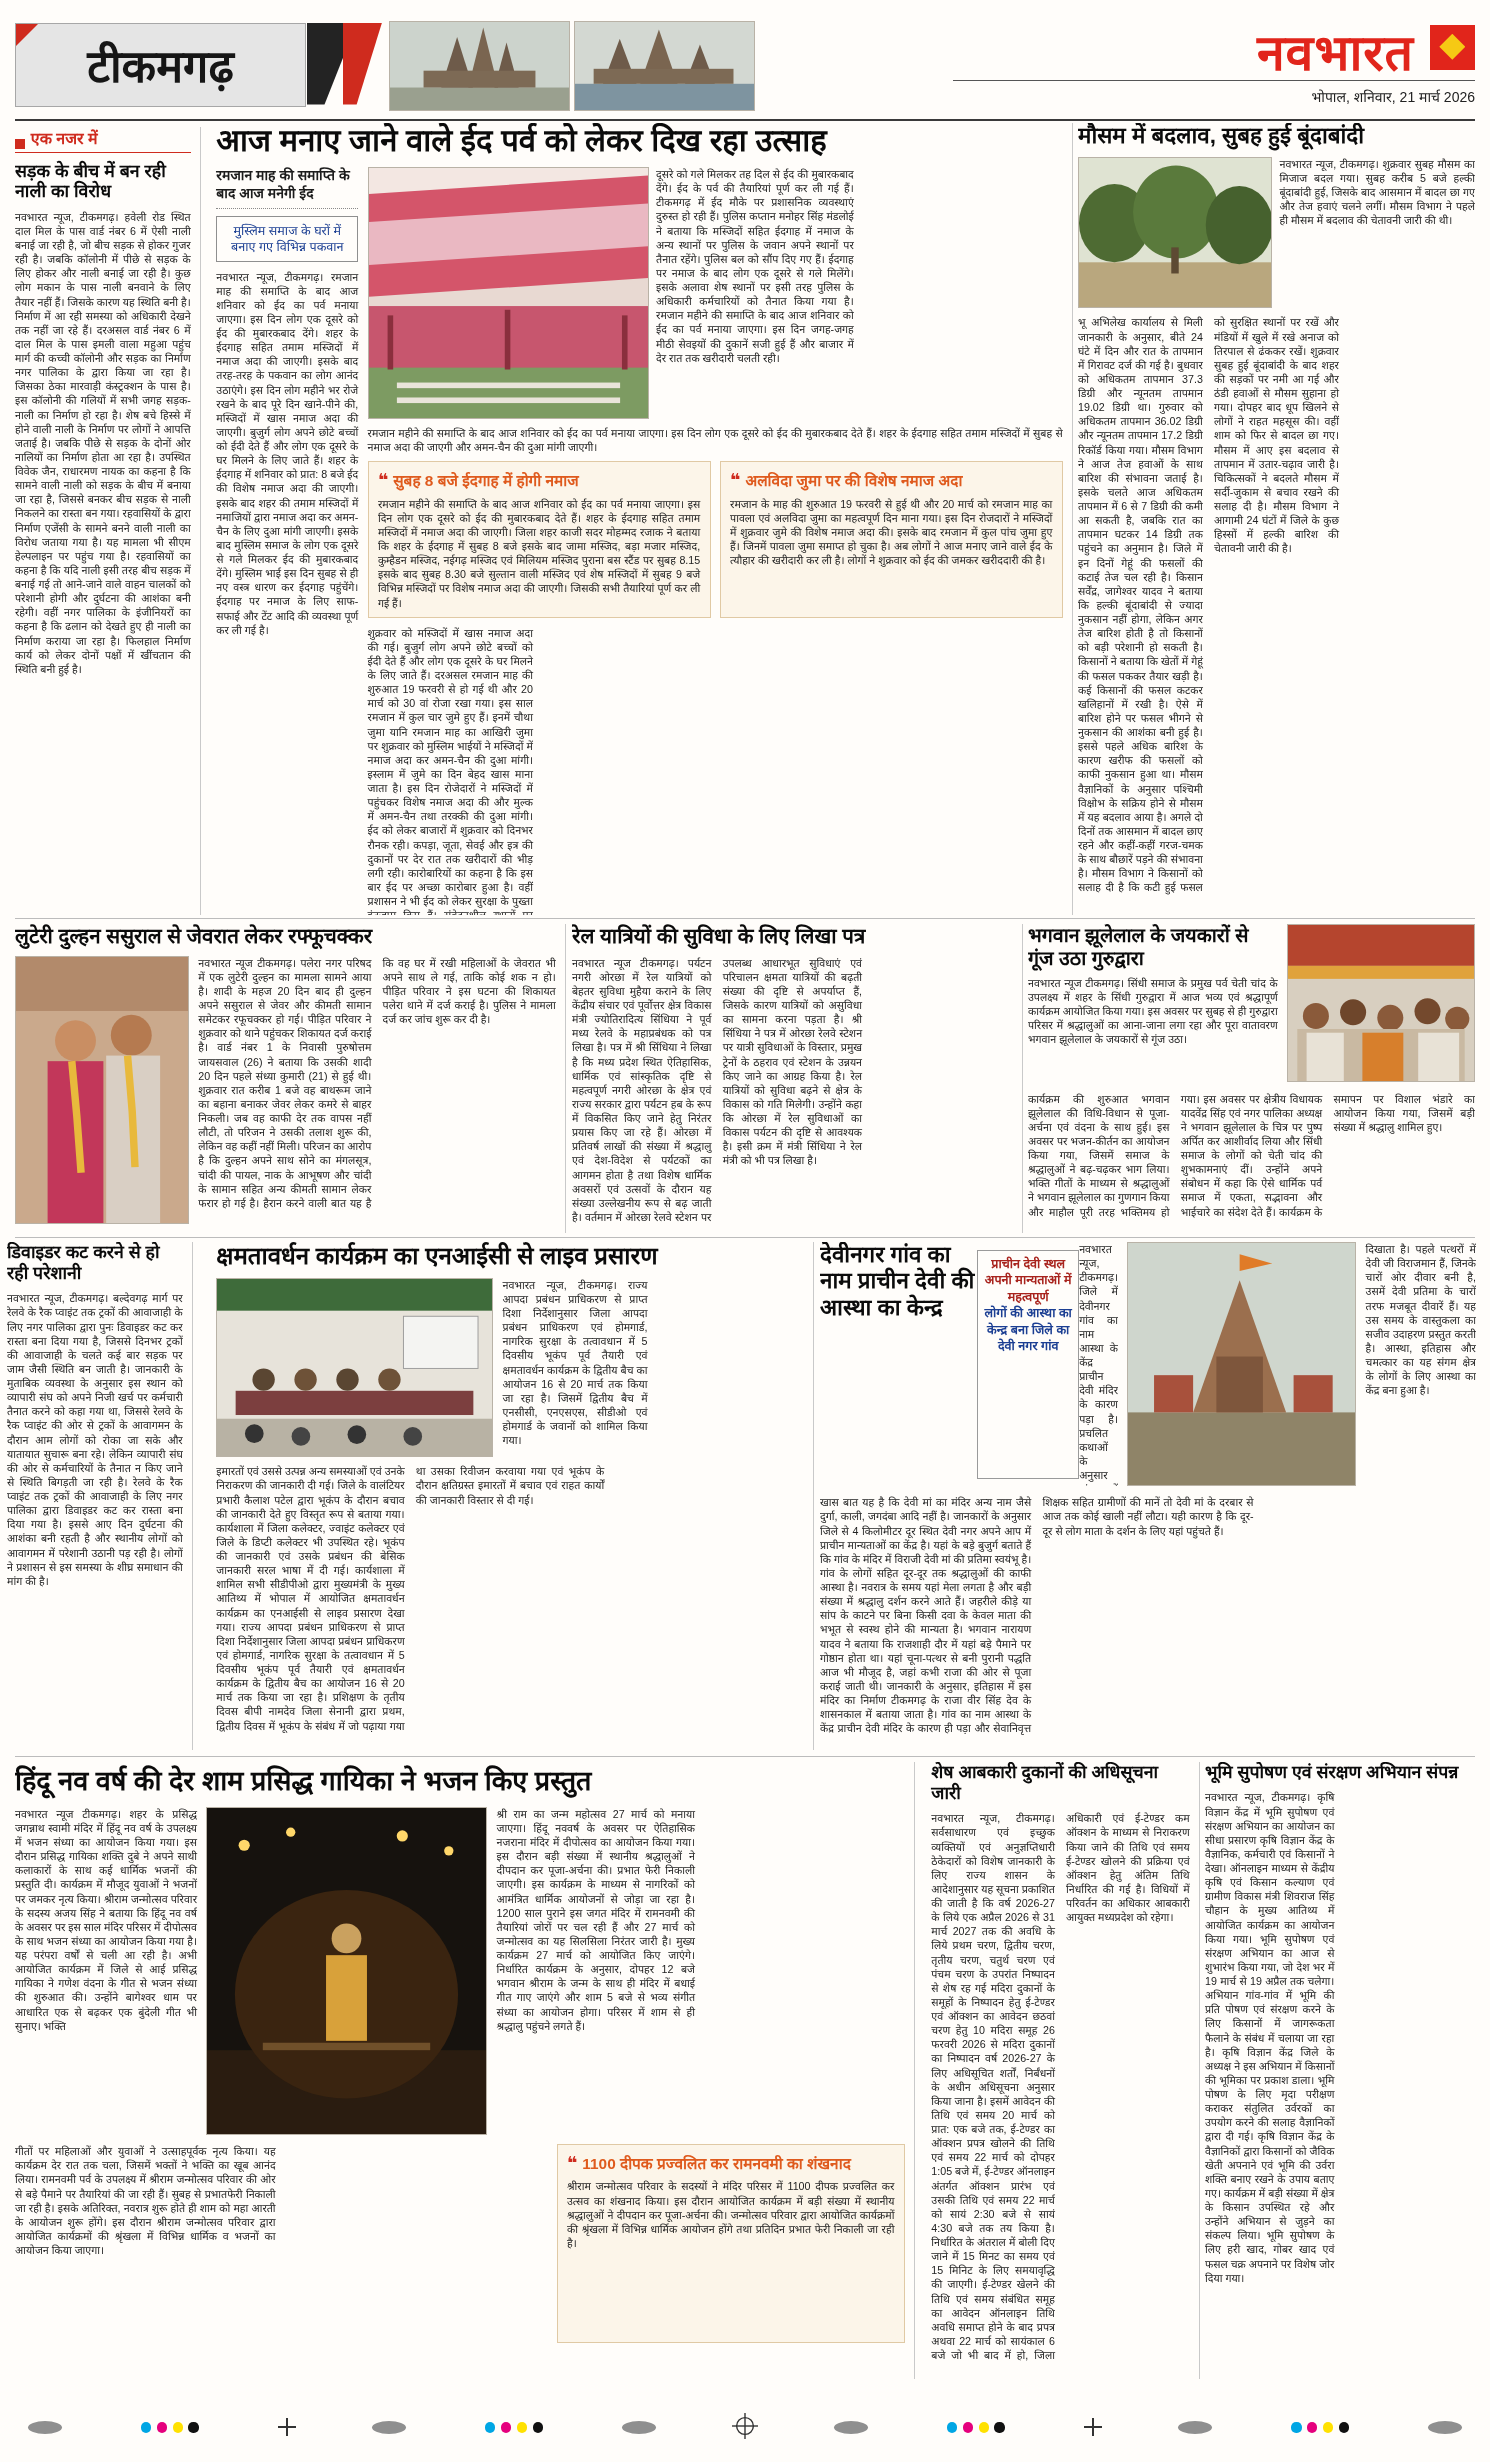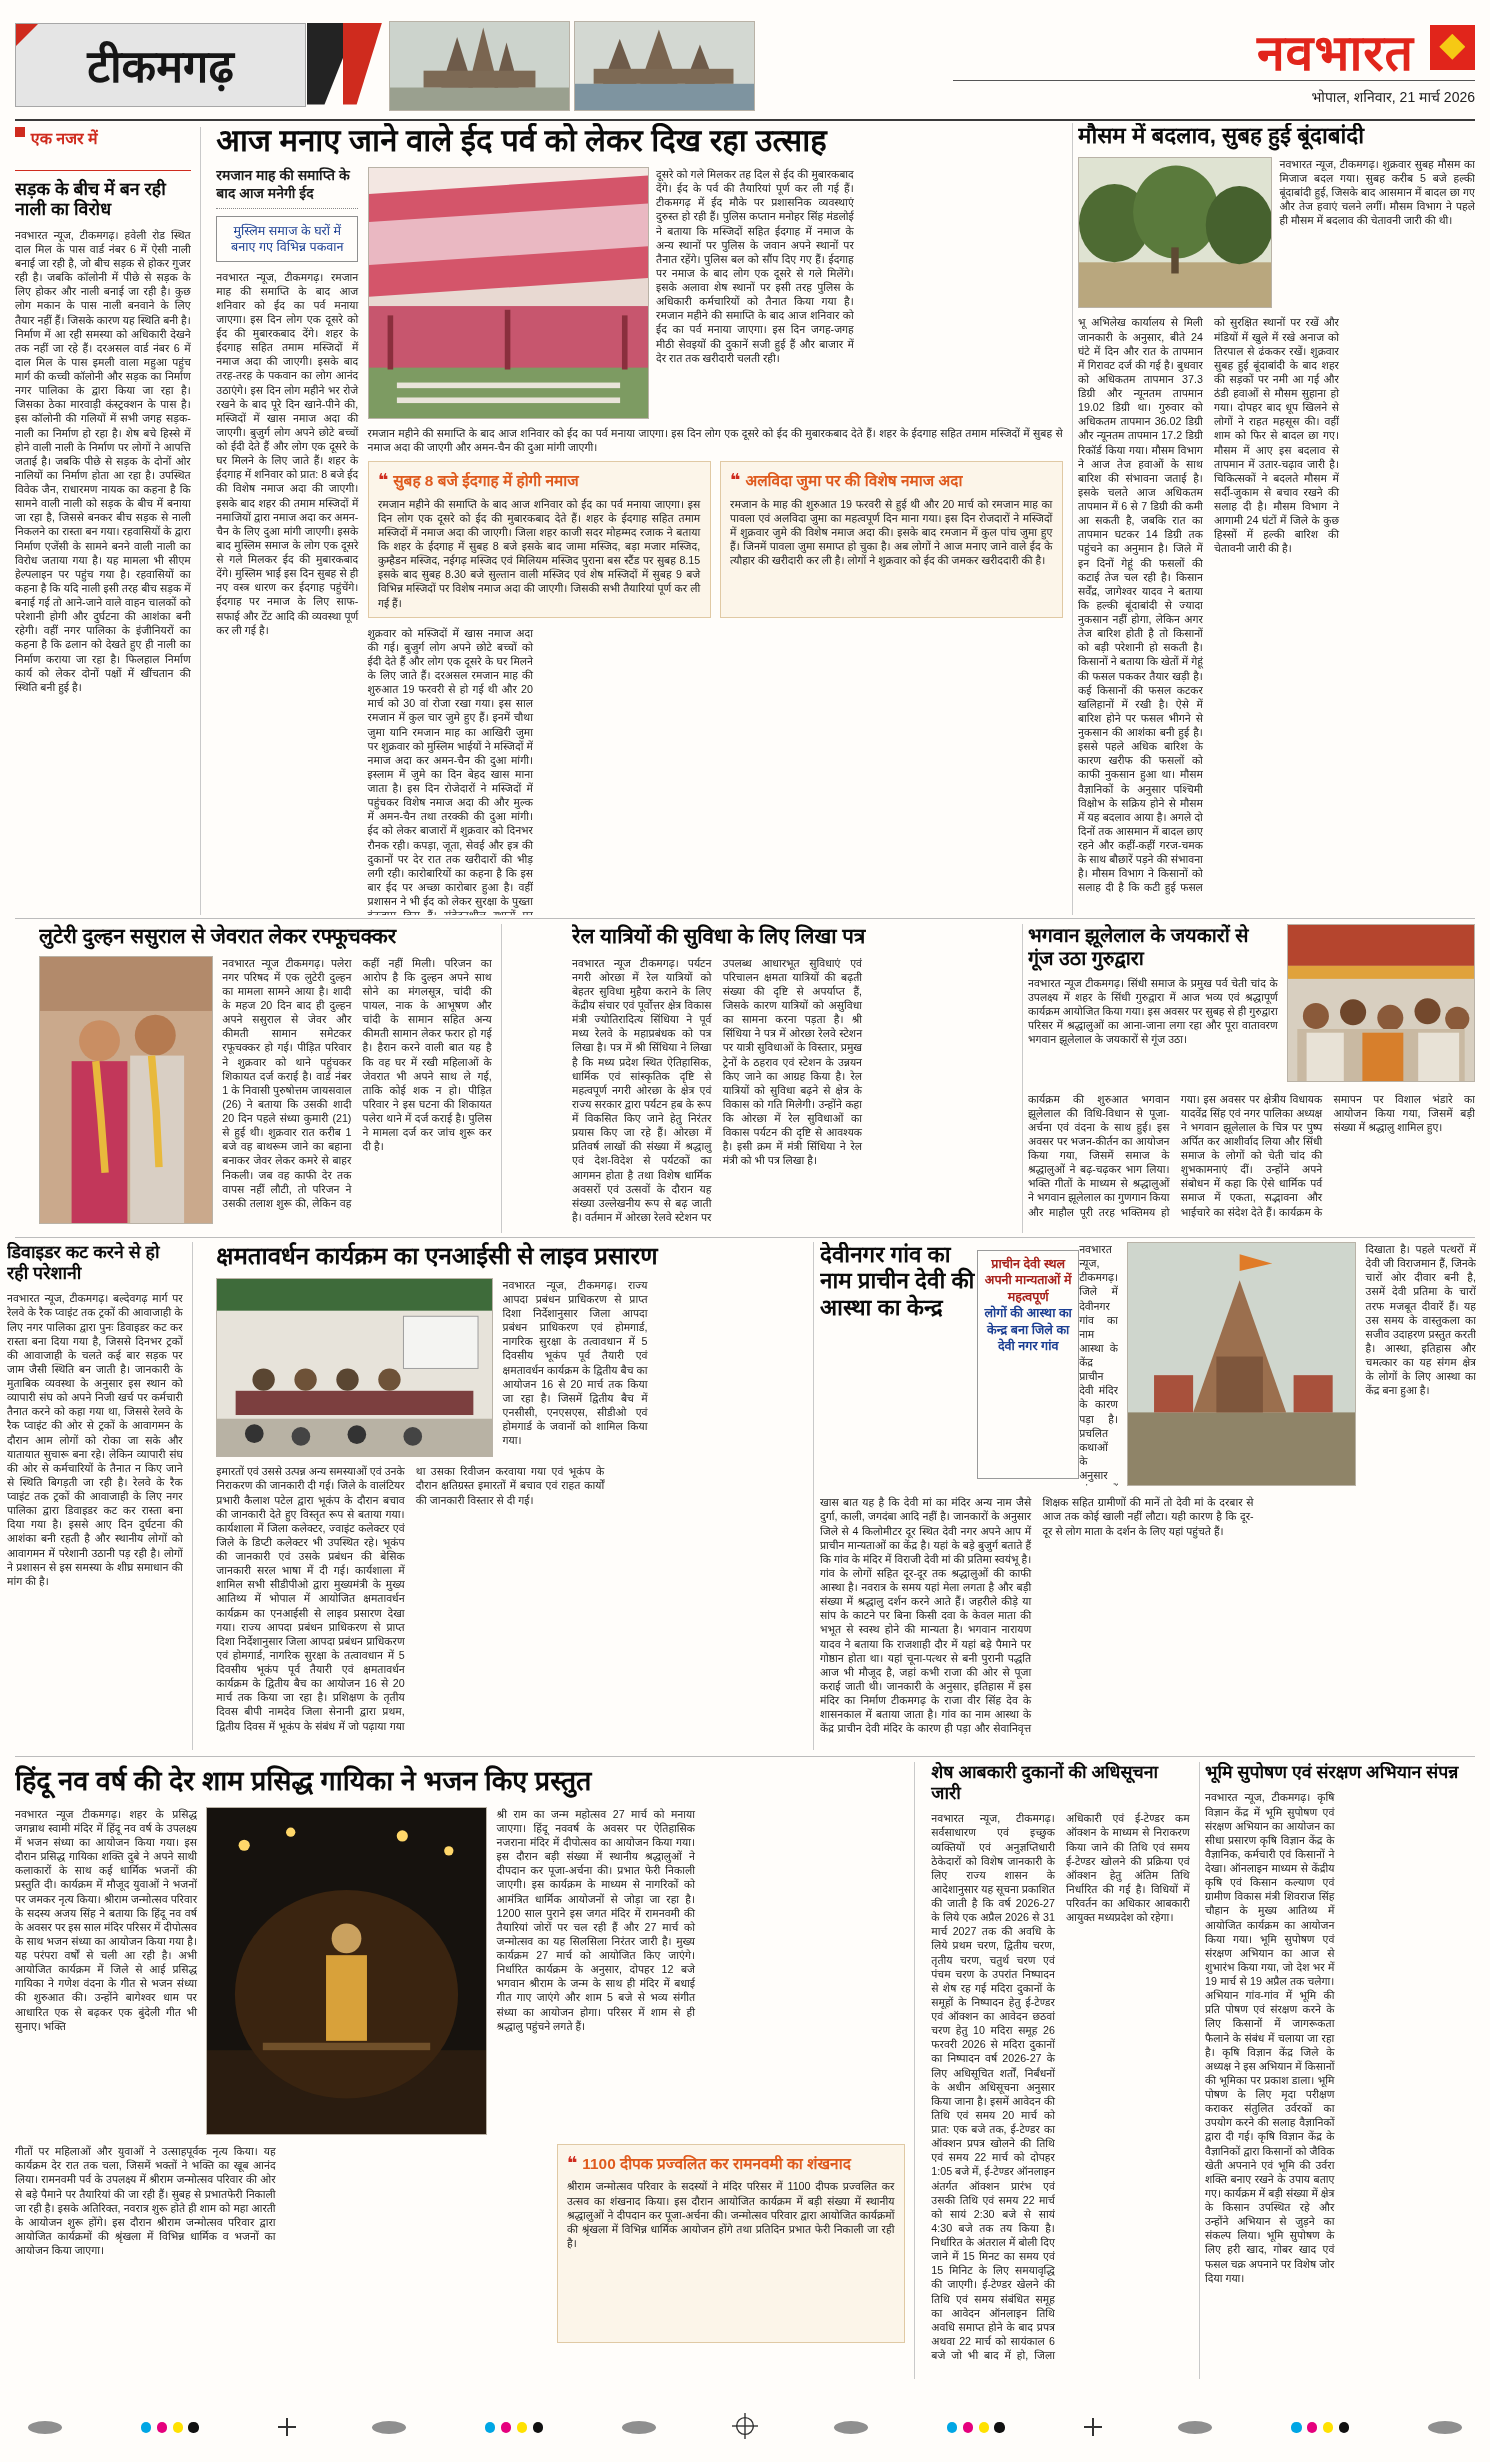--- a/index.html
+++ b/index.html
@@ -29,21 +29,21 @@
   .brand{position:absolute;right:61px;top:0;font-size:50px;font-weight:700;color:#e1251b;letter-spacing:0.9px;}
   .brand-logo{position:absolute;right:0;top:7.5px;width:45px;height:45px;background:#e1251b;}
   .brand-logo i{position:absolute;left:9.3px;top:9.3px;width:26px;height:26px;background:#f6c914;
                 clip-path:polygon(50% 0,100% 50%,50% 100%,0 50%);}
   .dateline{position:absolute;right:0;top:63px;width:522px;text-align:right;font-size:14px;color:#222;
             border-top:1.9px solid #555;padding-top:5.6px;}
   .mast-rule{position:absolute;left:15px;top:119px;width:1460px;height:1.9px;background:#3a3a3a;}
 
   
   .glance-label{color:#cf2b1e;font-weight:700;font-size:16px;border-bottom:1.9px solid #cf2b1e;
-                padding-bottom:21px;margin-bottom:7.5px;display:flex;align-items:flex-start;gap:5.6px;}
+                padding-bottom:3px;margin-bottom:7.5px;display:flex;align-items:flex-end;gap:5.6px;}
   .glance-bullet{display:inline-block;width:10.2px;height:10.2px;background:#cf2b1e;}
   .glance-h{font-size:17.7px;margin-bottom:7.5px;}
 
   
   .eid-h{font-size:31px;margin:0 0 7.5px 0;}
   .eid-grid{display:flex;gap:9.3px;height:715px;}
   .eid-colA{width:142px;flex:none;display:flex;flex-direction:column;}
   .kick1{font-weight:700;font-size:14px;line-height:1.25;border-bottom:0.9px dotted #8a8a8a;padding-bottom:5.6px;}
   .kick2{border:0.9px solid #8f8f8f;color:#1c3f93;font-weight:400;font-size:12.6px;line-height:1.3;
          padding:5.6px 4.7px;margin:7.5px 0;text-align:center;}
@@ -194,21 +194,21 @@
           <rect x="99" y="96" width="8" height="28" fill="#5d4a33"></rect>
         </svg>
       </div>
       <div class="body-txt" style="flex:1;">नवभारत न्यूज, टीकमगढ़। शुक्रवार सुबह मौसम का मिजाज बदल गया। सुबह करीब 5 बजे हल्की बूंदाबांदी हुई, जिसके बाद आसमान में बादल छा गए और तेज हवाएं चलने लगीं। मौसम विभाग ने पहले ही मौसम में बदलाव की चेतावनी जारी की थी।</div>
     </div>
     <div class="body-txt colsA c3" style="height:592px;">भू अभिलेख कार्यालय से मिली जानकारी के अनुसार, बीते 24 घंटे में दिन और रात के तापमान में गिरावट दर्ज की गई है। बुधवार को अधिकतम तापमान 37.3 डिग्री और न्यूनतम तापमान 19.02 डिग्री था। गुरुवार को अधिकतम तापमान 36.02 डिग्री और न्यूनतम तापमान 17.2 डिग्री रिकॉर्ड किया गया। मौसम विभाग ने आज तेज हवाओं के साथ बारिश की संभावना जताई है। इसके चलते आज अधिकतम तापमान में 6 से 7 डिग्री की कमी आ सकती है, जबकि रात का तापमान घटकर 14 डिग्री तक पहुंचने का अनुमान है। जिले में इन दिनों गेहूं की फसलों की कटाई तेज चल रही है। किसान सर्वेंद्र, जागेश्वर यादव ने बताया कि हल्की बूंदाबांदी से ज्यादा नुकसान नहीं होगा, लेकिन अगर तेज बारिश होती है तो किसानों को बड़ी परेशानी हो सकती है। किसानों ने बताया कि खेतों में गेहूं की फसल पककर तैयार खड़ी है। कई किसानों की फसल कटकर खलिहानों में रखी है। ऐसे में बारिश होने पर फसल भीगने से नुकसान की आशंका बनी हुई है। इससे पहले अधिक बारिश के कारण खरीफ की फसलों को काफी नुकसान हुआ था। मौसम वैज्ञानिकों के अनुसार पश्चिमी विक्षोभ के सक्रिय होने से मौसम में यह बदलाव आया है। अगले दो दिनों तक आसमान में बादल छाए रहने और कहीं-कहीं गरज-चमक के साथ बौछारें पड़ने की संभावना है। मौसम विभाग ने किसानों को सलाह दी है कि कटी हुई फसल को सुरक्षित स्थानों पर रखें और मंडियों में खुले में रखे अनाज को तिरपाल से ढंककर रखें। शुक्रवार सुबह हुई बूंदाबांदी के बाद शहर की सड़कों पर नमी आ गई और ठंडी हवाओं से मौसम सुहाना हो गया। दोपहर बाद धूप खिलने से लोगों ने राहत महसूस की। वहीं शाम को फिर से बादल छा गए। मौसम में आए इस बदलाव से तापमान में उतार-चढ़ाव जारी है। चिकित्सकों ने बदलते मौसम में सर्दी-जुकाम से बचाव रखने की सलाह दी है। मौसम विभाग ने आगामी 24 घंटों में जिले के कुछ हिस्सों में हल्की बारिश की चेतावनी जारी की है।</div>
   </div>
 
   <div class="hrule" style="top:918px;"></div>
 
-  <div class="art vr-r" style="left:15px;top:924px;width:463px;height:309px;padding-right:9.3px;margin-left:24px;">
+  <div class="art vr-r" style="left:15px;top:924px;width:551px;height:309px;padding-right:9.3px;">
     <div class="hl h22">लुटेरी दुल्हन ससुराल से जेवरात लेकर रफ्फूचक्कर</div>
     <div class="row" style="height:268px;">
       <div class="ph" style="width:172px;height:266px;flex:none;">
         <svg viewBox="0 0 185 286" preserveAspectRatio="none">
           <rect width="185" height="286" fill="#caa98c"></rect>
           <rect width="185" height="58" fill="#b28a6b"></rect>
           <circle cx="64" cy="90" r="22" fill="#c98e63"></circle>
           <circle cx="124" cy="84" r="22" fill="#b57a50"></circle>
           <rect x="34" y="112" width="60" height="174" fill="#c2375a"></rect>
           <rect x="97" y="106" width="58" height="180" fill="#d9cfc4"></rect>

